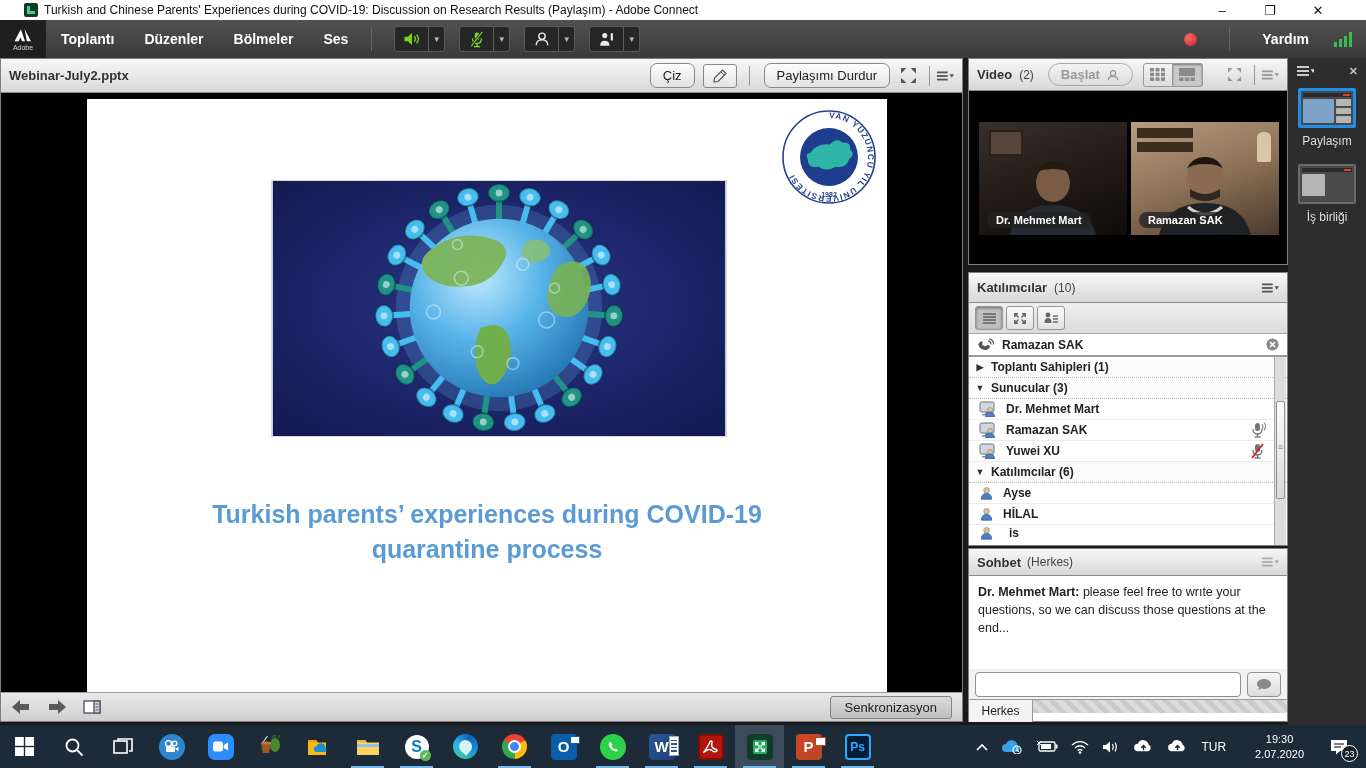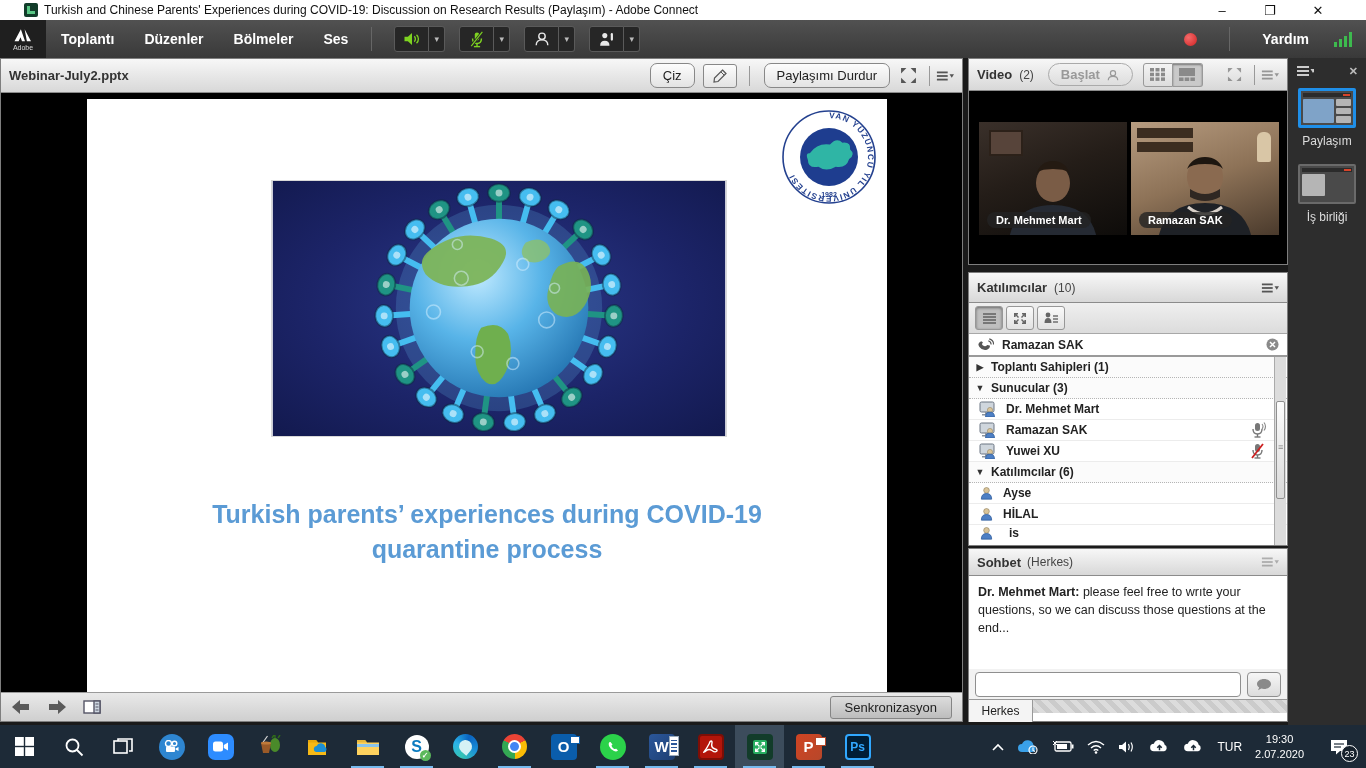--- a/index.html
+++ b/index.html
@@ -106,21 +106,21 @@
   .lgrid div { background:#b5b5b5; border-radius:1px; }
   .lb-label { font-size:12px; margin-top:6px; margin-bottom:12px; }
 
   
   .taskbar { position:absolute; left:0; top:725px; width:1366px; height:43px; background:#1d2a37; display:flex; align-items:center; color:#fff; }
   .tb-icon { width:49px; height:43px; display:flex; align-items:center; justify-content:center; position:relative; flex:0 0 auto; }
   .tb-icon.run::after { content:''; position:absolute; left:8px; right:8px; bottom:0; height:2px; background:#76b9ed; }
   .tb-icon.active { background:#3c4c5c; }
   .lg { width:26px; height:26px; display:flex; align-items:center; justify-content:center; border-radius:4px; font-weight:bold; }
   .tray { margin-left:auto; display:flex; align-items:center; gap:13px; padding-right:6px; }
-  .tray-time { text-align:center; font-size:11px; line-height:1.35; }
+  .tray-time { text-align:center; font-size:11px; line-height:1.35;margin-left:16px; }
   .tray-txt { font-size:12px; }
   .notif { position:relative; width:43px; height:43px; display:flex; align-items:center; justify-content:center; }
   .notif-badge { position:absolute; right:2px; bottom:6px; background:#16212c; border:1px solid #fff; color:#fff; border-radius:50%; width:17px; height:17px; font-size:9px; display:flex; align-items:center; justify-content:center; }
   svg { display:block; }
 </style>
 </head>
 <body>
 
 <svg width="0" height="0" style="position:absolute">
   <defs>

